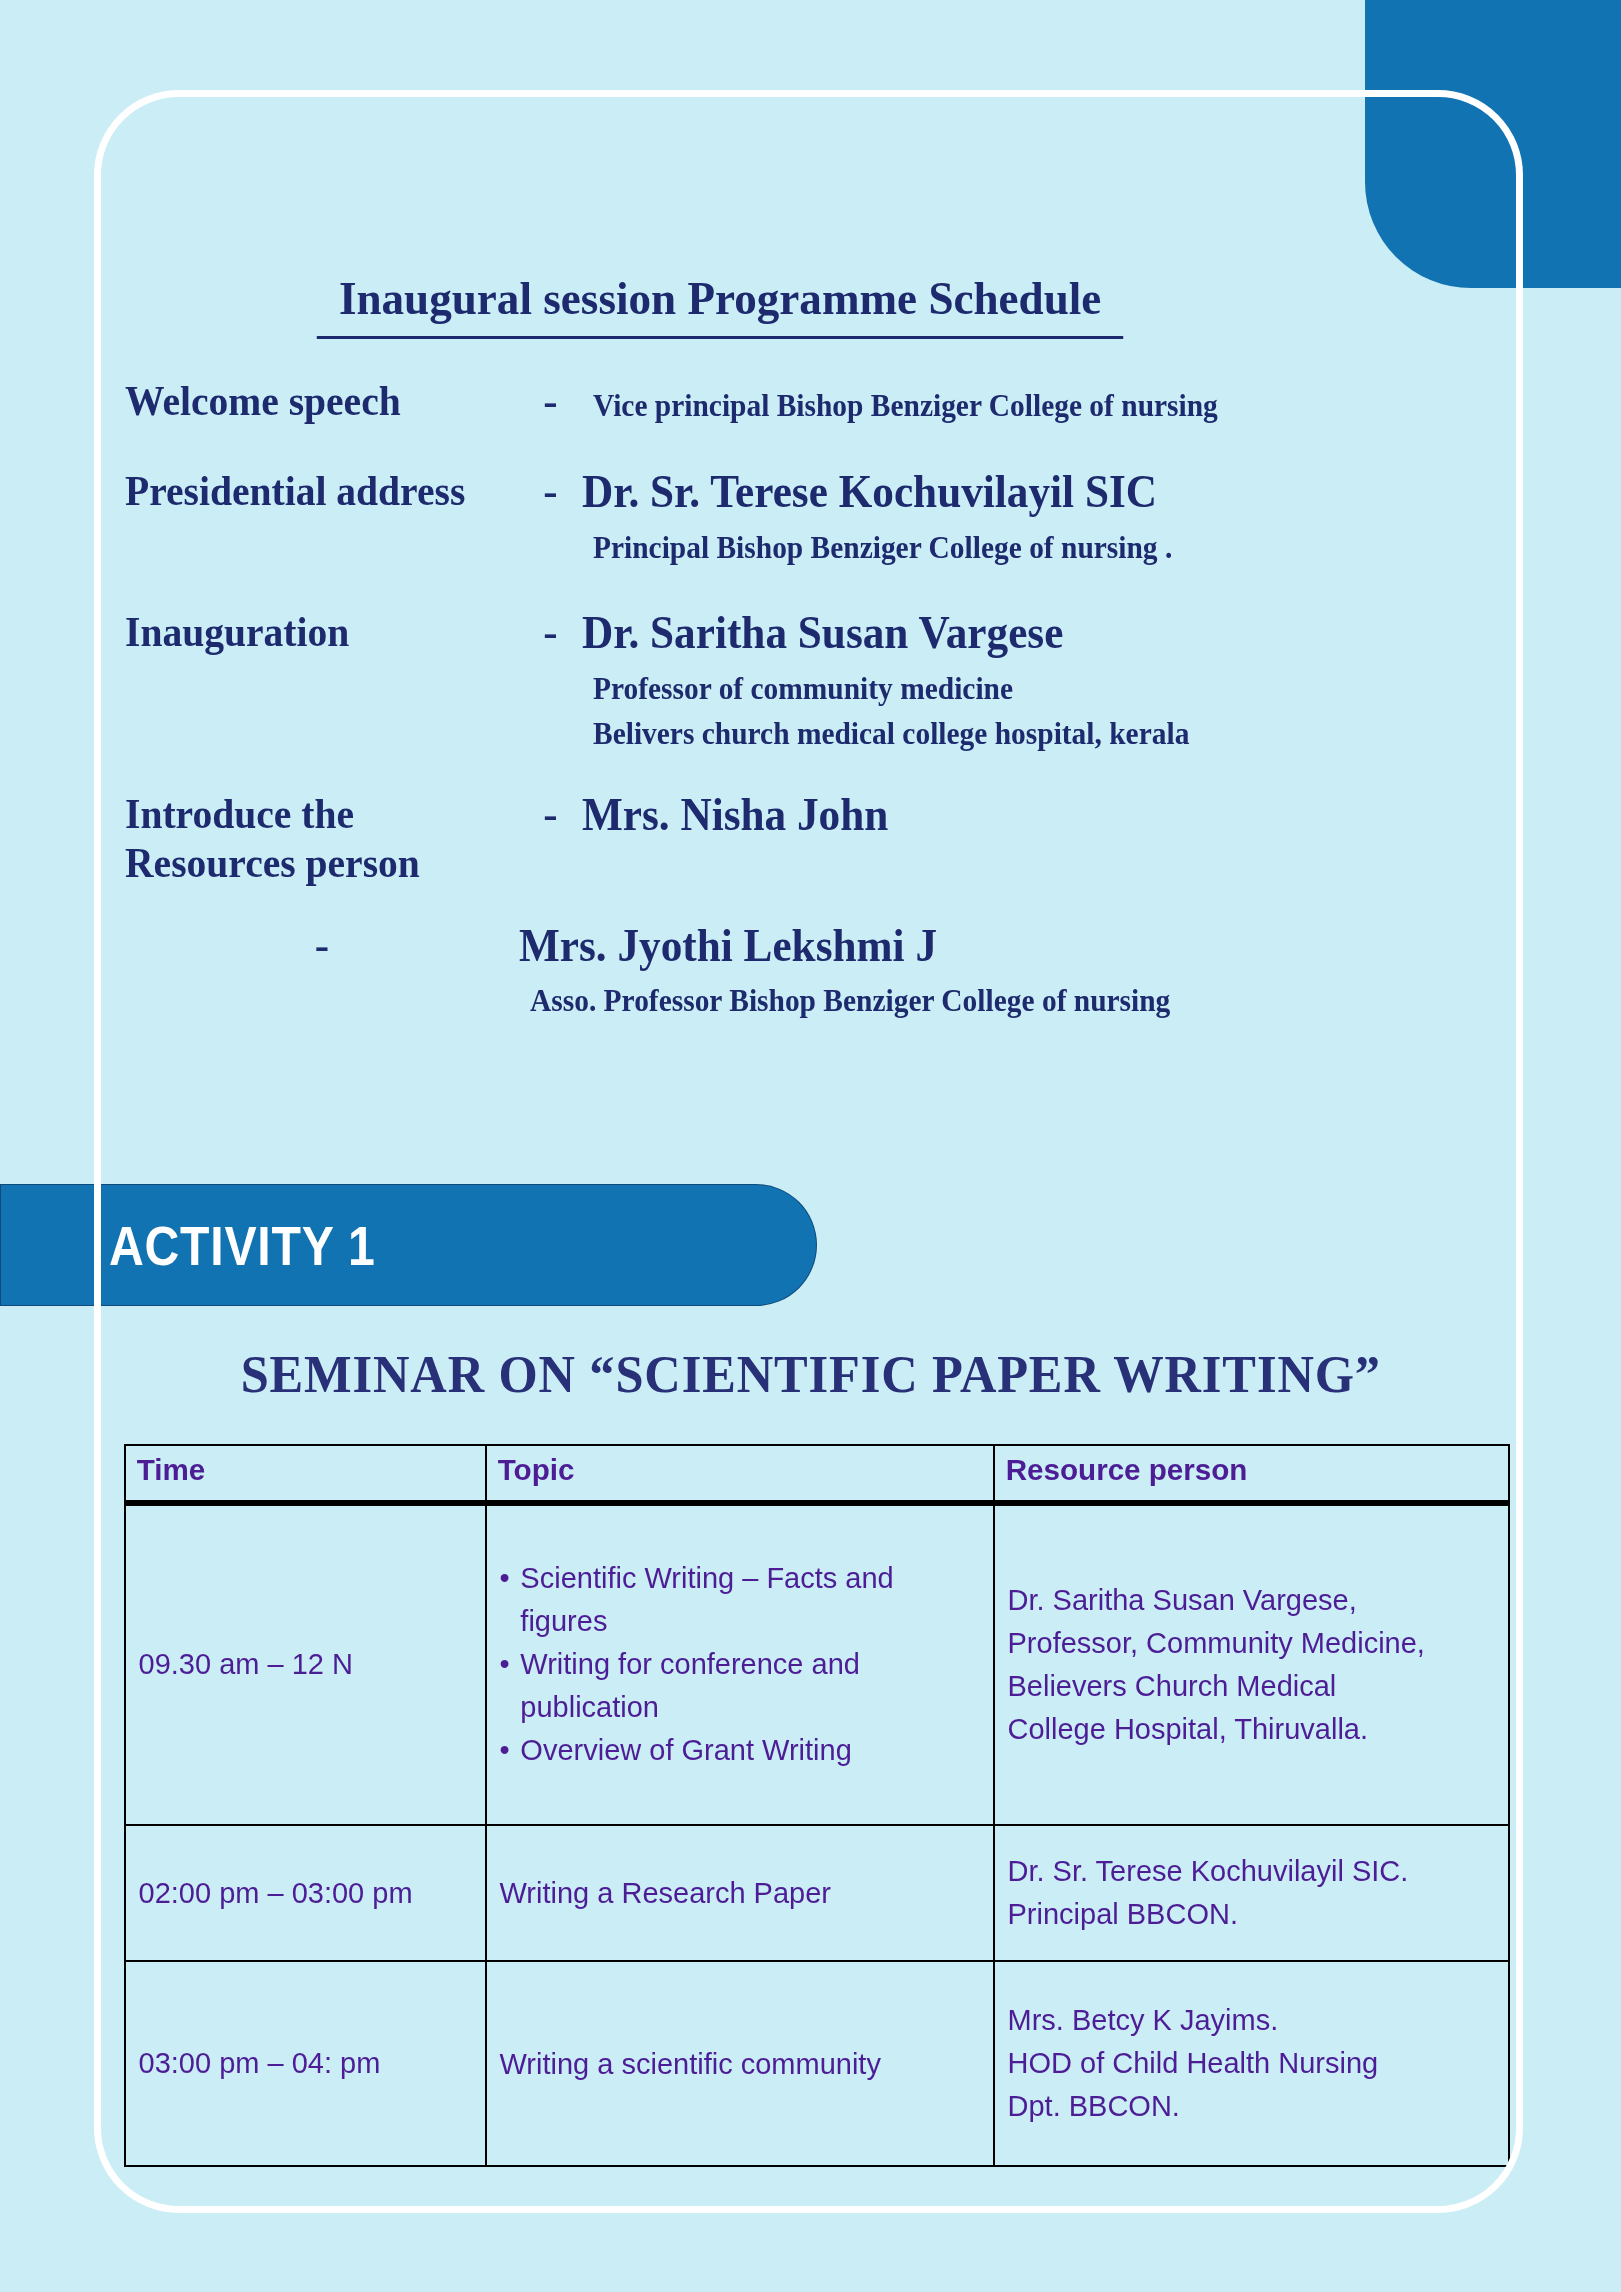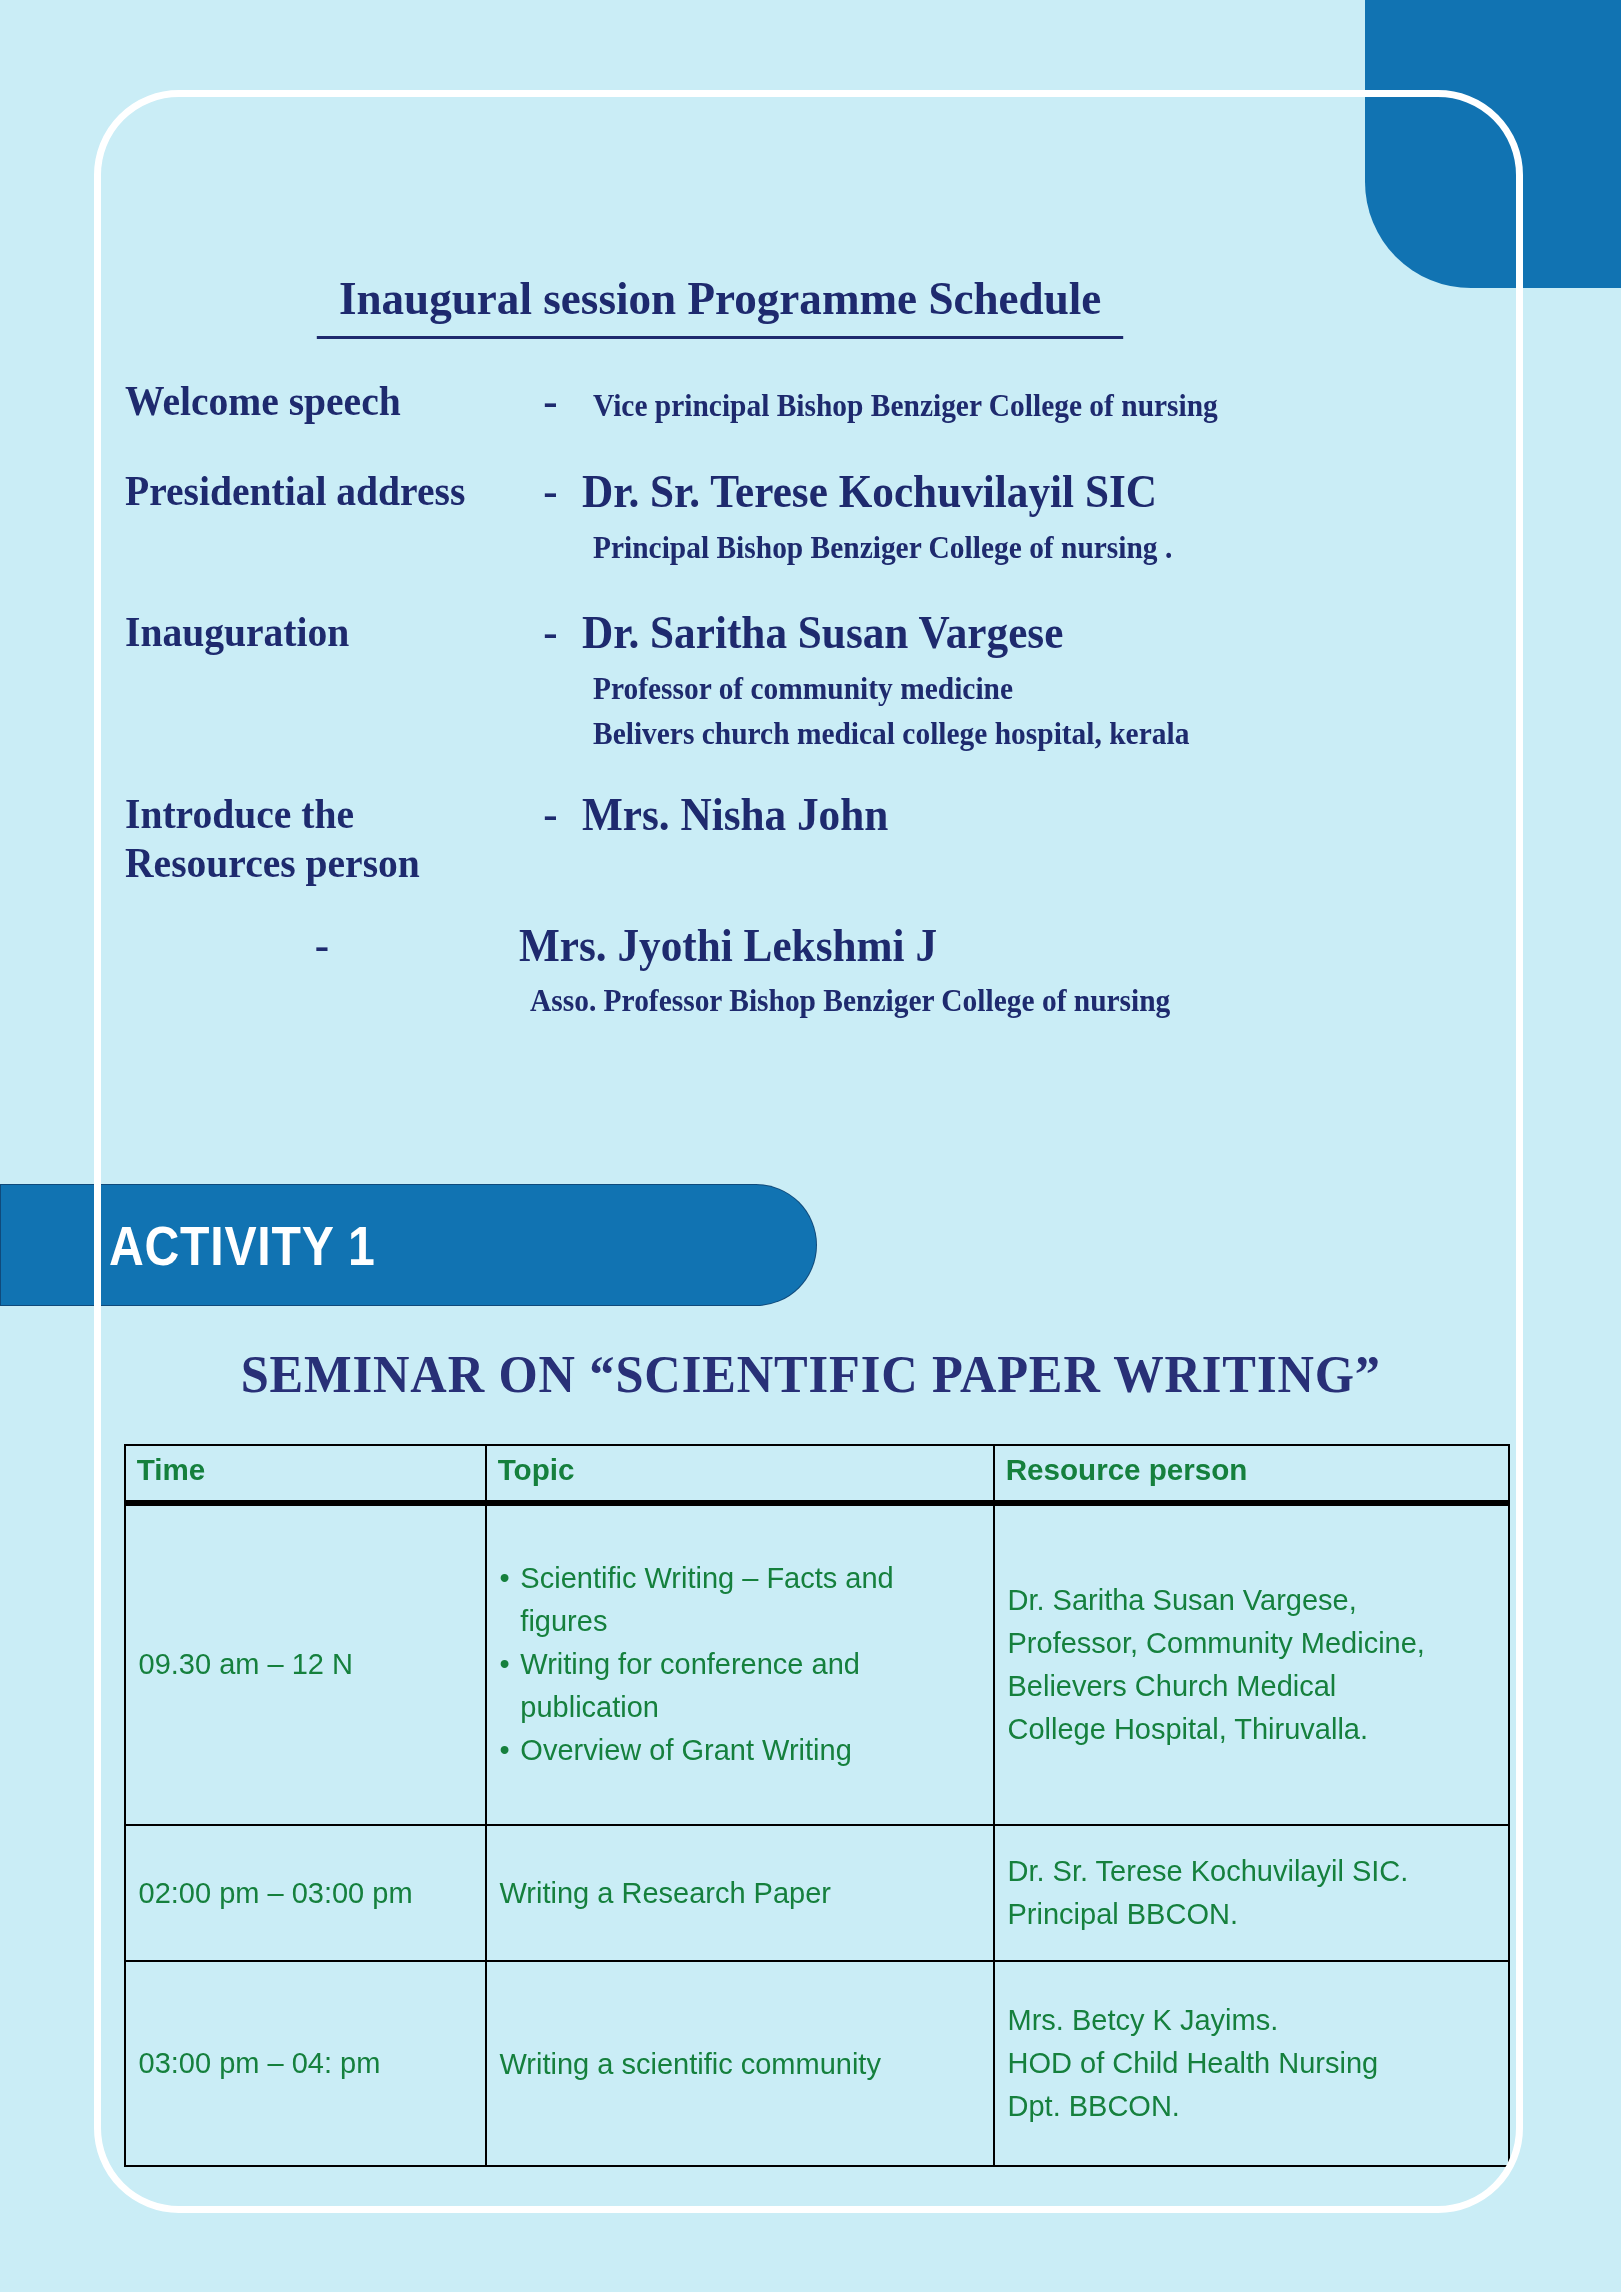--- a/index.html
+++ b/index.html
@@ -55,21 +55,21 @@
   .seminar{position:absolute;top:1345px;left:0;width:1622px;text-align:center;z-index:3;}
   .seminar-text{
     display:inline-block;font-family:"Liberation Serif", serif;font-weight:bold;
     font-size:52px;color:#283077;letter-spacing:0.9px;
     transform:scaleX(0.97);transform-origin:50% 50%;white-space:nowrap;
   }
   
   .sched-table{
     position:absolute;left:124px;top:1444px;width:1384px;z-index:3;
     border-collapse:collapse;table-layout:fixed;
-    font-family:"Liberation Sans", sans-serif;color:#15803d;
+    font-family:"Liberation Sans", sans-serif;color:#4c1d95;
   }
   .sched-table th,.sched-table td{border:2.7px solid #000000;}
   .sched-table thead th{
     border-bottom-width:6.3px;font-size:29.6px;font-weight:bold;text-align:left;
     padding:7.2px 10.7px 12.5px 10.7px;height:34px;vertical-align:top;
   }
   .sched-table td{font-size:29px;vertical-align:middle;padding:7.2px 12.5px;}
   tr.row-1 td{height:304px;}
   tr.row-2 td{height:120px;}
   tr.row-3 td{height:188px;}

